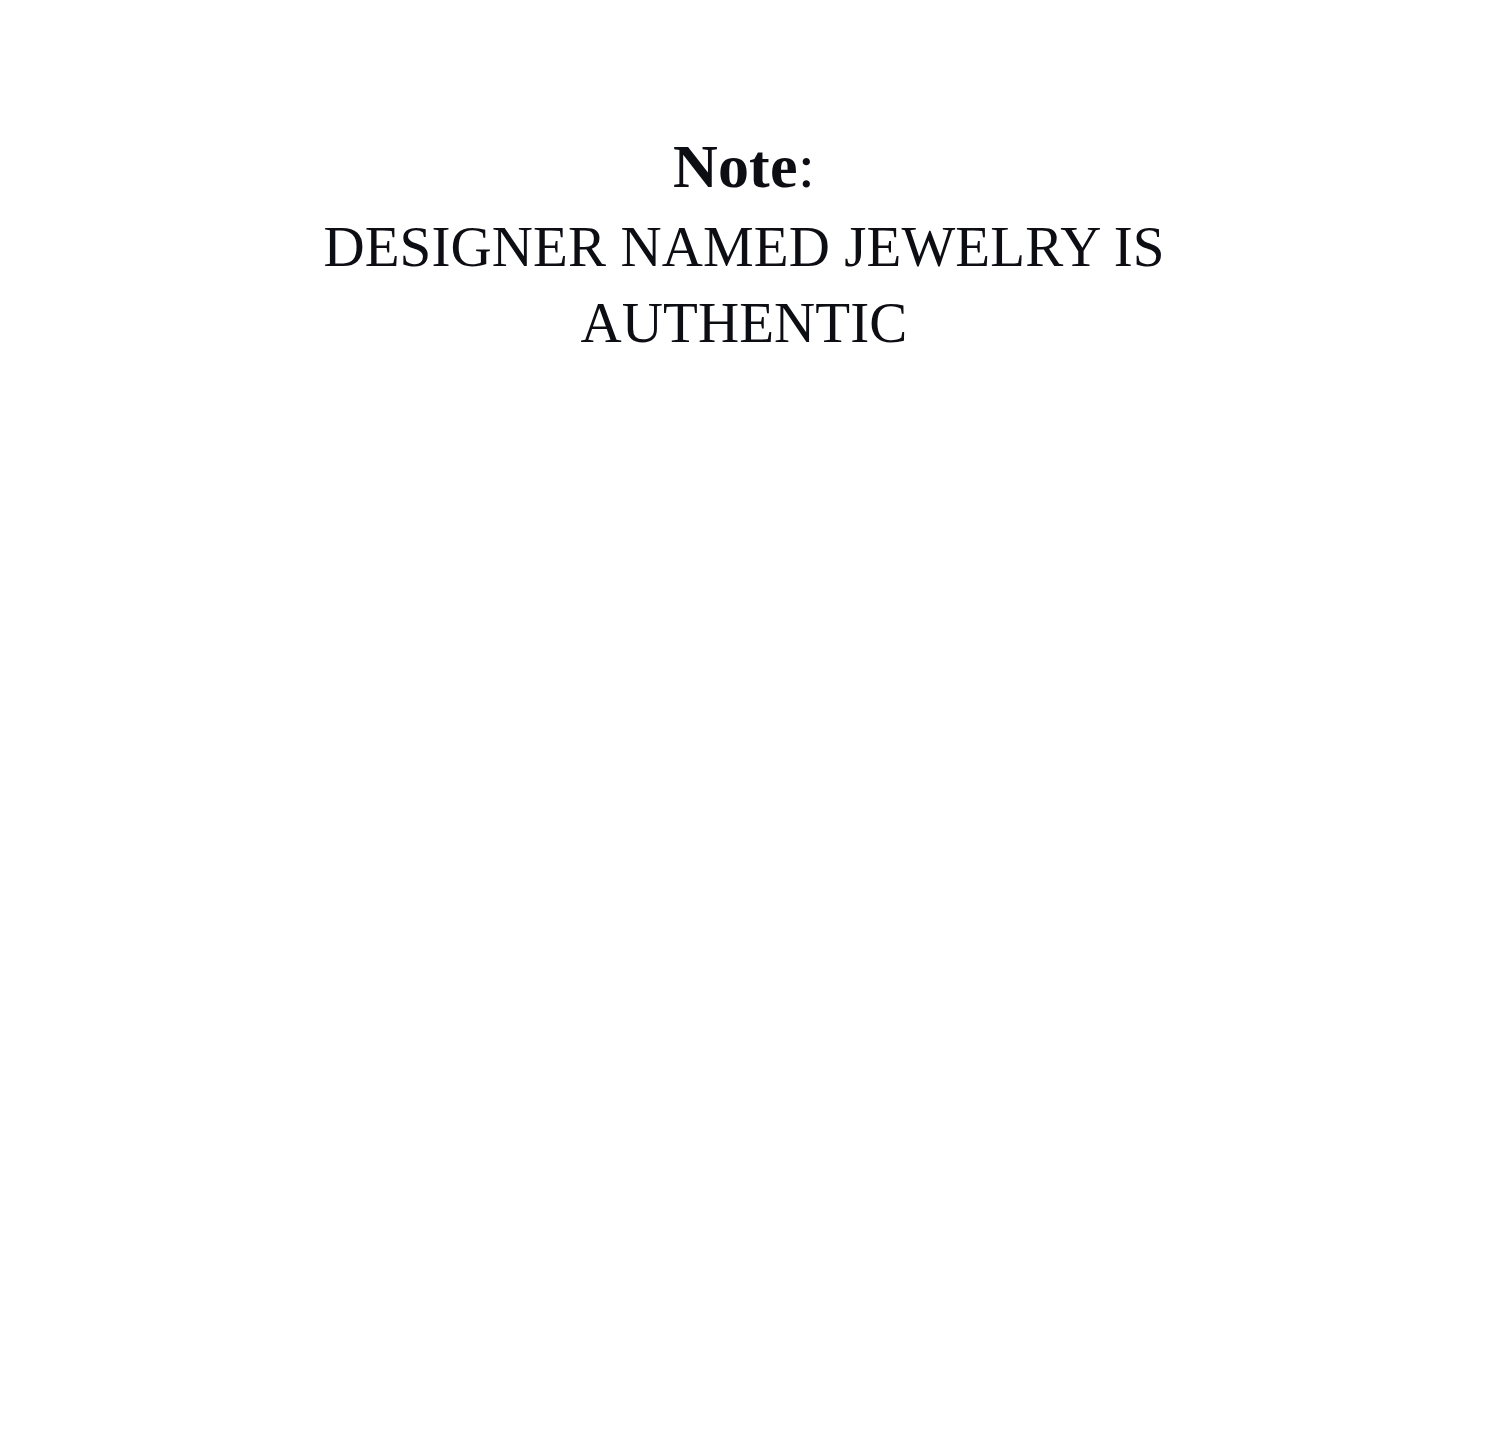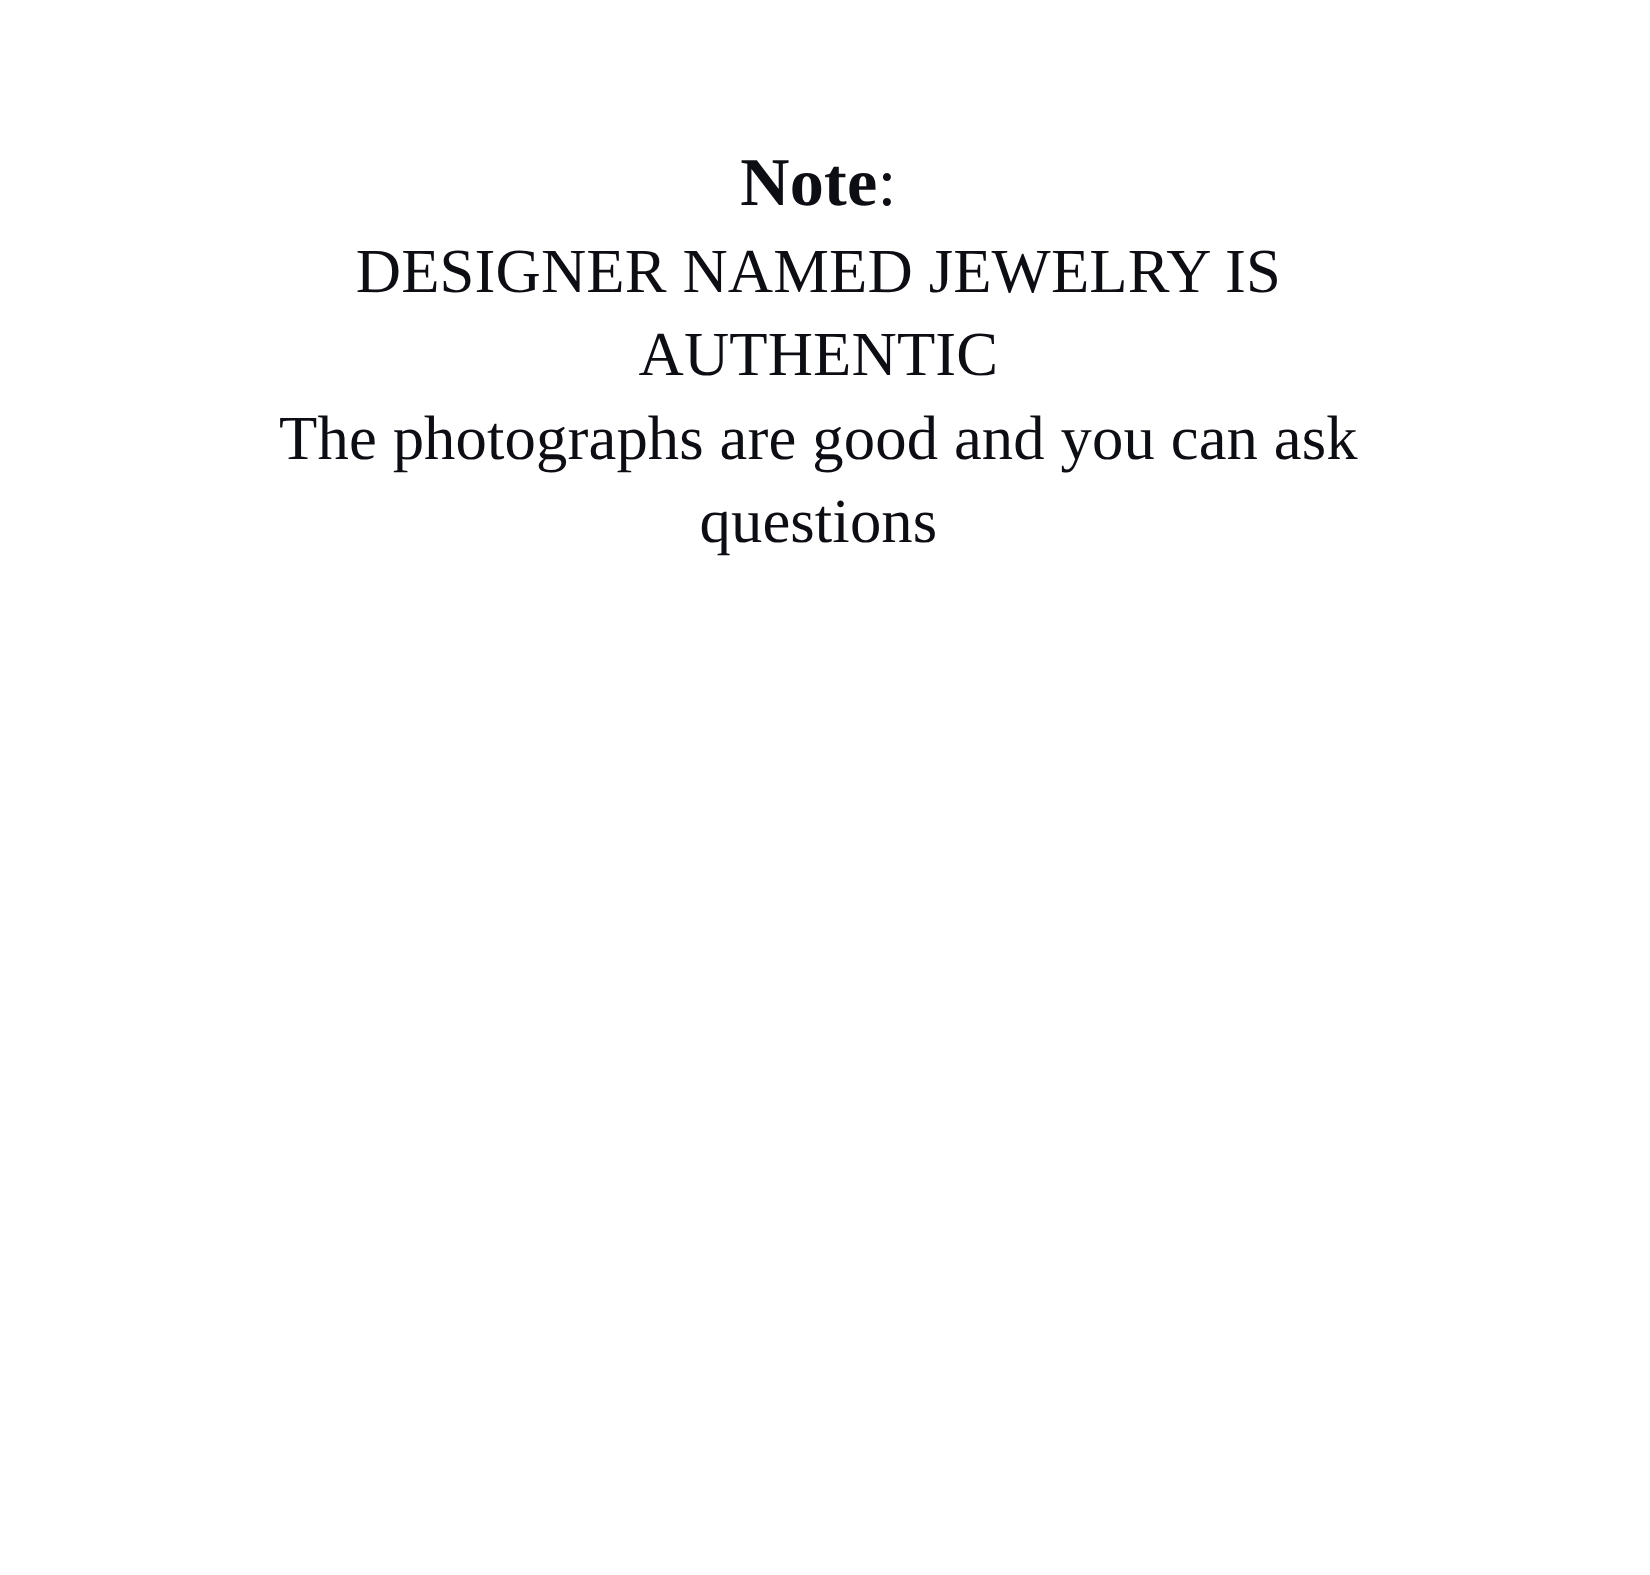--- a/index.html
+++ b/index.html
@@ -56,16 +56,15 @@
 
 <div class="page">
   <div class="note-block">
 
     <div class="note-heading"><span class="note-word">Note</span><span>:</span></div>
 
 
     <p class="para narrow">DESIGNER NAMED JEWELRY IS AUTHENTIC</p>
 
 
-    <p class="para">The photographs are good and you can ask questions</p>
 
   </div>
 </div>
 
 </body></html>

